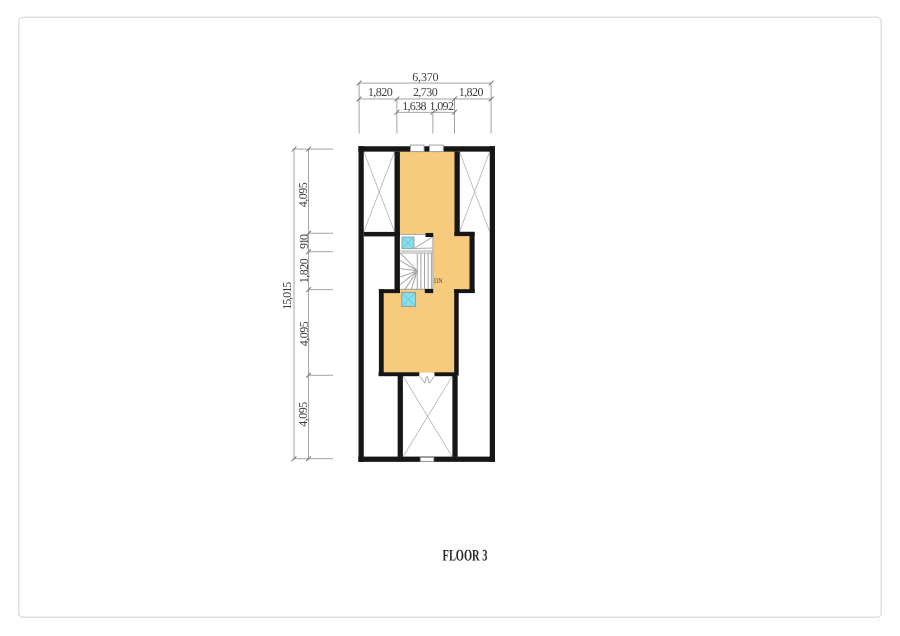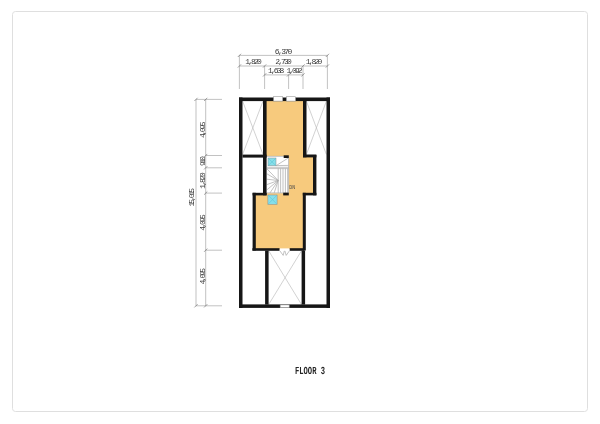--- a/index.html
+++ b/index.html
@@ -1,17 +1,17 @@
 <!DOCTYPE html>
 <html><head>
 <meta charset="utf-8">
 <style>
   html,body{margin:0;padding:0;background:#fff;}
   .page{position:relative;width:600px;height:424px;background:#fff;overflow:hidden;
-        font-family:Liberation Mono, monospace;}
+        font-family:Liberation Serif, serif;}
   svg{position:absolute;left:0;top:0;transform:translateZ(0);}
   .dim{font-size:8px;fill:#3c3c3c;}
 </style>
 </head>
 <body>
 <div class="page">
 <svg width="600" height="424" viewBox="0 0 600 424">
 
   <rect x="12.5" y="11.5" width="575" height="400" rx="3" fill="none" stroke="#dfdfdf" stroke-width="1"></rect>
 

